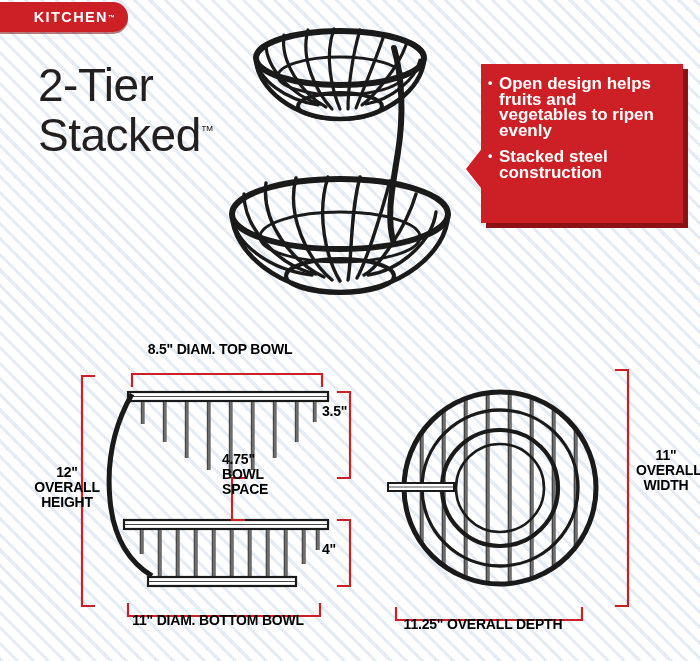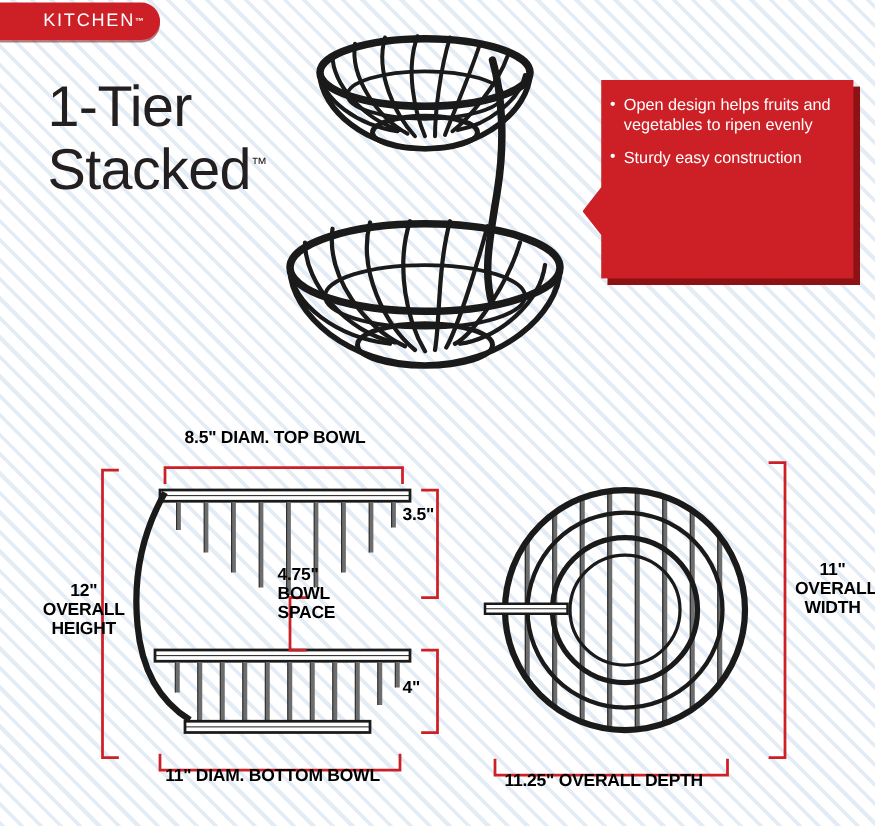--- a/index.html
+++ b/index.html
@@ -40,21 +40,21 @@
     box-shadow: 0 2px 0 rgba(120, 14, 18, .55);
     display: flex;
     align-items: center;
     justify-content: flex-end;
     padding-right: 13px;
     box-sizing: border-box;
   }
   #kitchen-badge .badge-text {
     color: #ffffff;
     font-size: 14.5px;
-    font-weight: normal;
+    font-weight: bold;
     letter-spacing: 1.4px;
     line-height: 1;
   }
   #kitchen-badge .badge-tm {
     color: #ffffff;
     font-size: 7px;
     vertical-align: super;
     letter-spacing: 0;
     font-weight: bold;
   }
@@ -123,22 +123,22 @@
     left: 22px;
     top: 12px;
     width: 178px;
     margin: 0;
     padding: 0;
     list-style: none;
   }
   #feature-callout li {
     position: relative;
     color: #ffffff;
-    font-size: 13px;
-    font-weight: normal;
+    font-size: 17px;
+    font-weight: bold;
     line-height: 15.5px;
     margin-bottom: 11px;
     padding-left: 11px;
   }
   #feature-callout li:before {
     content: "\2022";
     position: absolute;
     left: 0;
     top: 0;
     font-size: 12.6px;
@@ -167,21 +167,21 @@
 <body>
 
 <div id="page">
 
   <div id="kitchen-badge">
     <span class="badge-text">KITCHEN</span>
       <span class="badge-tm">™</span>
   </div>
 
   <div id="product-title">
-    <div>1-Tier</div>
+    <div>2-Tier</div>
     <div><span>Stacked</span><span class="tm">™</span></div>
   </div>
 
   <div id="product-photo">
     <svg width="264" height="306" viewBox="0 0 264 306">
       <g fill="none" stroke="#1a1a1a" stroke-linecap="round">
 
         <ellipse cx="132" cy="40" rx="84" ry="27" stroke-width="6"></ellipse>
 
         <ellipse cx="132" cy="88" rx="42" ry="13" stroke-width="4"></ellipse>
@@ -220,21 +220,21 @@
         <ellipse cx="132" cy="219" rx="80" ry="25" stroke-width="3"></ellipse>
       </g>
     </svg>
   </div>
 
   <div id="feature-callout">
     <div class="callout-shadow"></div>
     <div class="callout-body"></div>
     <ul>
       <li>Open design helps fruits and vegetables to ripen evenly</li>
-      <li>Sturdy easy construction</li>
+      <li>Stacked steel construction</li>
     </ul>
   </div>
 
   <div id="diagram-area">
 
     <svg width="360" height="300" viewBox="0 0 360 300" style="position:absolute; left:20px; top:18px;">
 
       <g>
 
         <rect x="108" y="44" width="200" height="9" fill="#ffffff" stroke="#1a1a1a" stroke-width="2.2"></rect>

